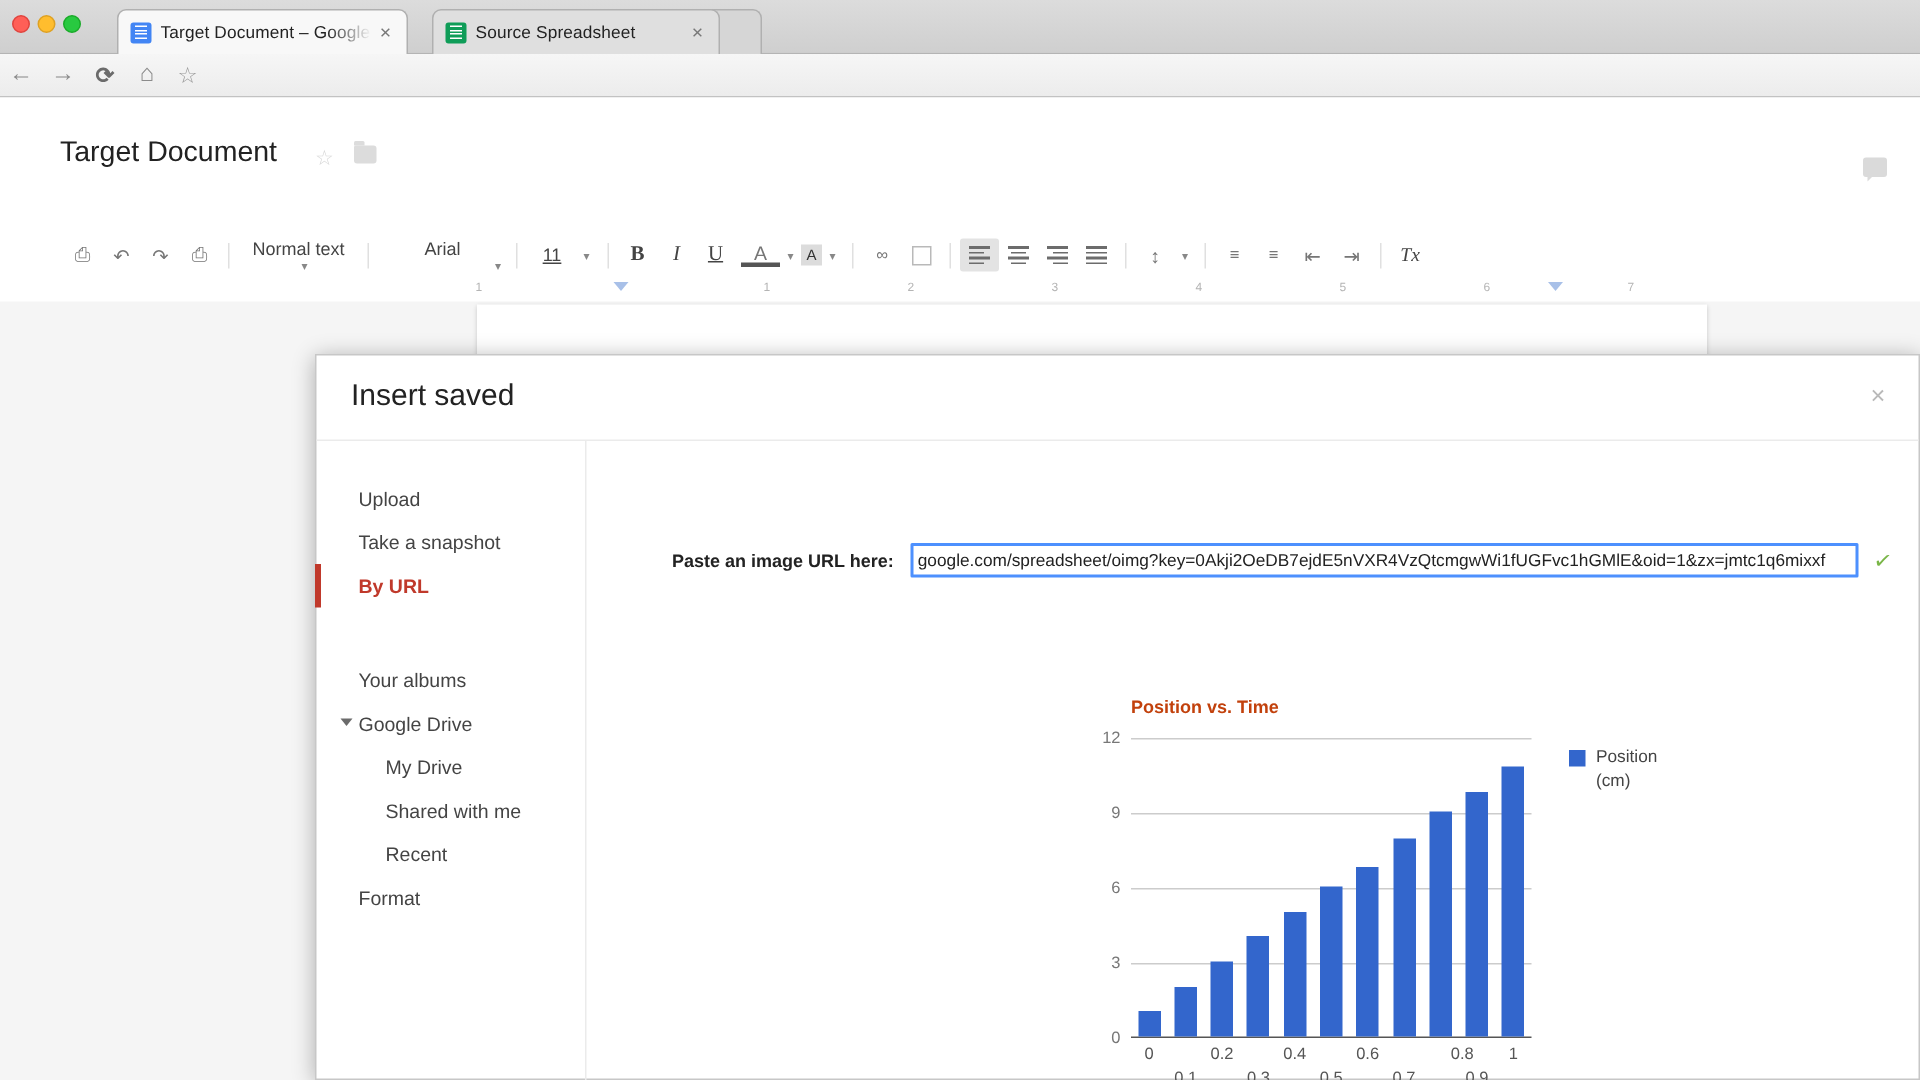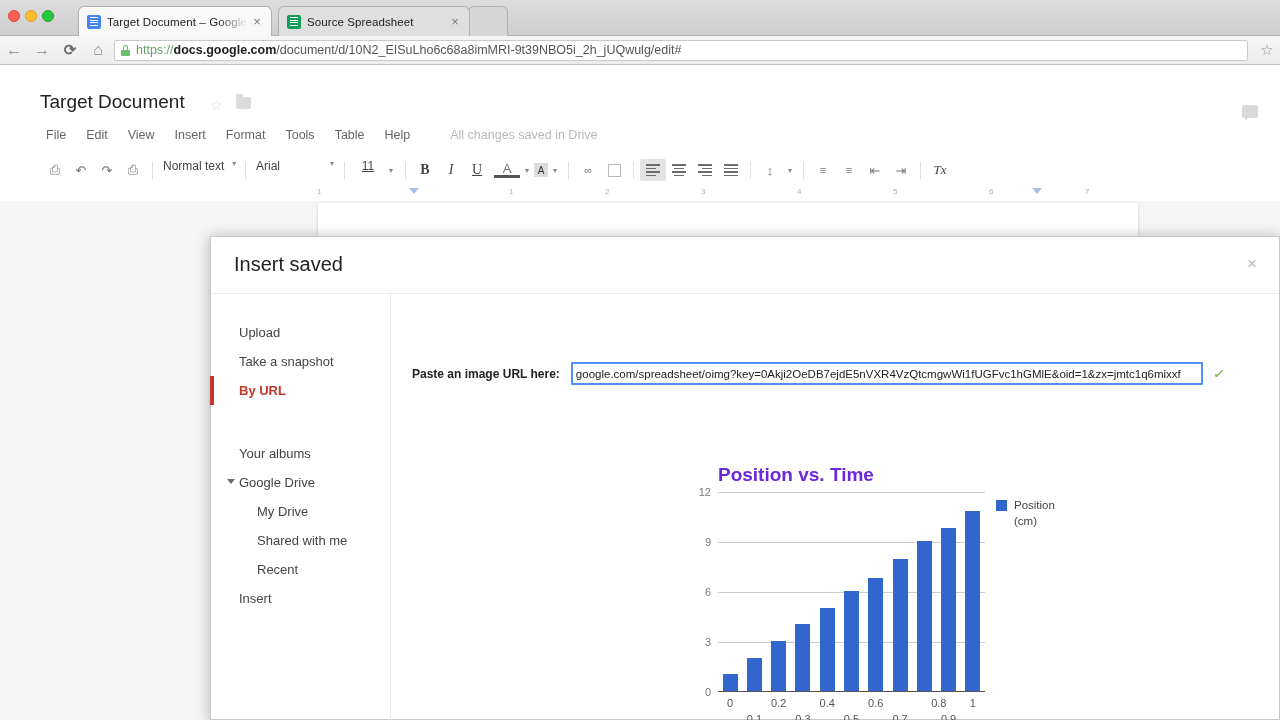--- a/index.html
+++ b/index.html
@@ -26,21 +26,21 @@
     position: absolute; top: 6px; height: 30px;
     background: #f4f4f4;
     border: 1px solid #b0b0b0; border-bottom: none;
     border-radius: 6px 6px 0 0;
     display: flex; align-items: center;
     padding: 0 6px 0 8px;
   }
   .tab.active { background: #f8f8f8; z-index: 3; }
   .tab.inactive { background: #dfdfdf; z-index: 2; }
   .tab-1 { left: 78px; width: 194px; }
-  .tab-2 { left: 278px; width: 192px; }
+  .tab-2 { left: 288px; width: 192px; }
   .tab-3 { left: 468px; width: 40px; background:#d6d6d6; }
   .tab-fav { width: 14px; height: 14px; flex: 0 0 14px; margin-right: 6px; border-radius: 2px;
              display:flex; align-items:center; justify-content:center; }
   .fav-docs { background: #4285f4; }
   .fav-sheets { background: #0f9d58; }
   .fav-lines { width: 8px; height: 9px; display:flex; flex-direction:column; justify-content:space-between; }
   .fav-lines i { display:block; height:1px; background:#fff; }
   .tab-title {
     font-size: 11.5px; color: #222; white-space: nowrap; overflow: hidden;
     flex: 1; letter-spacing: .1px;
@@ -94,21 +94,21 @@
   .comment-btn:after { content:''; position:absolute; left:3px; bottom:-3px; width:0;height:0;
                        border-left:4px solid #dadada; border-bottom:4px solid transparent; }
 
   .toolbar {
     position: absolute; left: 0; top: 90px; width: 1280px; height: 30px;
     display: flex; align-items: center; padding-left: 42px;
   }
   .tb-icon { width: 26px; height: 22px; display:flex; align-items:center; justify-content:center;
              color:#767676; font-size:13px; }
   .tb-sep { width:1px; height:17px; background:#e0e0e0; margin: 0 6px; }
-  .tb-drop { display:flex; height:22px; color:#444; font-size:12px; padding:0 4px; }
+  .tb-drop { display:flex; align-items:center; height:22px; color:#444; font-size:12px; padding:0 4px;flex-direction:column; }
   .tb-drop .cap { white-space: nowrap; }
   .tb-caret { color:#888; font-size:8px; margin-left:8px; }
   .tb-style { width: 80px; }
   .tb-font  { width: 86px; }
   .tb-size  { width: 34px; text-align:center; justify-content:center;text-decoration:underline; }
   .tb-b { font-weight: bold; font-family:"Liberation Serif", serif; font-size:14px; color:#444;}
   .tb-i { font-style: italic; font-family:"Liberation Serif", serif; font-size:14px; color:#444;}
   .tb-u { text-decoration: underline; font-family:"Liberation Serif", serif; font-size:14px; color:#444;}
   .tb-active { background:#e3e3e3; border-radius:2px; }
   .align-ico { width:14px; display:flex; flex-direction:column; gap:2px; }
@@ -130,21 +130,21 @@
   .modal {
     position: absolute; left: 210px; top: 236px; width: 1070px; height: 484px;
     background: #fff; box-shadow: 0 2px 14px rgba(0,0,0,.30);
     border: 1px solid #c7c7c7;
   }
   .modal-header {
     height: 57px; border-bottom: 1px solid #ebebeb; position: relative;
   }
   .modal-title { position:absolute; left:23px; top:16px; font-size:20px; color:#222; }
   .modal-close { position:absolute; right:22px; top:18px; font-size:17px; color:#b9b9b9; line-height:1; }
-  .modal-body { display:flex; height: 426px; }
+  .modal-body { display:flex; height: 426px; gap: 36px; }
   .modal-side { width: 180px; padding-top: 24px; border-right: 1px solid #ebebeb; position:relative; }
   .side-item { font-size: 13px; color: #444; padding: 7px 0 7px 28px; position: relative; }
   .side-item.selected { color: #c0392b; font-weight: bold; }
   .side-sel-bar { position:absolute; left:-1px; top:0; width:4px; height:100%; background:#c0392b; }
   .side-gap { height: 34px; }
   .side-caret { position:absolute; left:16px; top:11px; width:0;height:0;
                 border-left:4px solid transparent; border-right:4px solid transparent;
                 border-top:5px solid #6b6b6b; }
   .side-sub { padding-left: 46px; }
   .modal-main { flex: 1; position: relative; }
@@ -154,28 +154,28 @@
     width: 632px; height: 23px; border: 2px solid #4d90fe; border-radius: 1px;
     background: #fff; font-size: 11.5px; color: #222; padding: 0 3px;
     font-family: "Liberation Sans", sans-serif;
     display:flex; align-items:center; overflow:hidden; white-space:nowrap;
     outline: none;
   }
   .url-check { margin-left: 10px; font-size: 15px; color: #7ab648; transform: rotate(8deg); }
 
   
   .chart { position: absolute; left: 275px; top: 180px; width: 430px; height: 260px; }
-  .chart-title { position:absolute; left:52px; top:-10px; font-size:19px; font-weight:bold; color:#6d28d9; }
+  .chart-title { position:absolute; left:52px; top:-10px; font-size:12px; font-weight:bold; color:#c2410c; }
   .plot { position:absolute; left:52px; top:18px; width:267px; height:200px; }
   .gridline { position:absolute; left:0; width:100%; height:1px; background:#ccc; }
   .axis-base { position:absolute; left:0; bottom:0; width:100%; height:1.5px; background:#555; }
   .ytick { position:absolute; right:calc(100% + 7px); font-size:11px; color:#777; transform: translateY(-50%); white-space:nowrap; }
   .bar { position:absolute; bottom:1px; background:#3366cc; }
   .xtick { position:absolute; font-size:11px; color:#555; transform: translateX(-50%); white-space:nowrap; }
-  .legend { position:absolute; left: 330px; top: 24px; display:flex; gap:7px; }
+  .legend { position:absolute; left: 344px; top: 24px; display:flex; gap:7px; }
   .legend-swatch { width:11px;height:11px;background:#3366cc;margin-top:2px;flex:0 0 11px; }
   .legend-text { font-size:11.5px; color:#444; line-height:1.35; }
 </style>
 </head>
 <body>
 
 <div class="browser-chrome">
   <div class="traffic-lights">
     <span class="tl tl-red"></span>
     <span class="tl tl-yellow"></span>
@@ -207,50 +207,30 @@
     <span class="tab-close">×</span>
   </div>
   <div class="tab tab-3"></div>
 </div>
 
 <div class="nav-bar">
   <span class="nav-btn">←</span>
   <span class="nav-btn">→</span>
   <span class="nav-btn reload">⟳</span>
   <span class="nav-btn">⌂</span>
-  <div class="omnibox">
-    <span class="lock">
-        <b></b>
-        <i></i>
-      </span>
-    <span class="url-scheme">https://</span>
-    <span class="url-host">docs.google.com</span>
-    <span class="url-path">/document/d/10N2_EISuLho6c68a8imMRI-9t39NBO5i_2h_jUQwulg/edit#</span>
-  </div>
   <span class="star-btn">☆</span>
 </div>
 
 <div class="docs-app">
 
   <div class="doc-title">Target Document</div>
   <div class="title-star">☆</div>
   <div class="title-folder"></div>
   <div class="comment-btn"></div>
 
-  <div class="menubar">
-    <span class="menu-item">File</span>
-    <span class="menu-item">Edit</span>
-    <span class="menu-item">View</span>
-    <span class="menu-item">Insert</span>
-    <span class="menu-item">Format</span>
-    <span class="menu-item">Tools</span>
-    <span class="menu-item">Table</span>
-    <span class="menu-item">Help</span>
-    <span class="save-status">All changes saved in Drive</span>
-  </div>
 
   <div class="toolbar">
     <span class="tb-icon">⎙</span>
     <span class="tb-icon">↶</span>
     <span class="tb-icon">↷</span>
     <span class="tb-icon">⎙</span>
     <span class="tb-sep"></span>
     <span class="tb-drop tb-style">
       <span class="cap">Normal text</span>
       <span class="tb-caret">▾</span>
@@ -370,21 +350,21 @@
       <div class="side-item side-sub">
         <span>My Drive</span>
       </div>
       <div class="side-item side-sub">
         <span>Shared with me</span>
       </div>
       <div class="side-item side-sub">
         <span>Recent</span>
       </div>
       <div class="side-item">
-        <span>Insert</span>
+        <span>Format</span>
       </div>
     </div>
 
     <div class="modal-main">
       <div class="url-row">
         <span class="url-label">Paste an image URL here:</span>
         <div class="url-input" placeholder="Paste an image URL here">google.com/spreadsheet/oimg?key=0Akji2OeDB7ejdE5nVXR4VzQtcmgwWi1fUGFvc1hGMlE&amp;oid=1&amp;zx=jmtc1q6mixxf</div>
         <span class="url-check">✓</span>
       </div>
 

